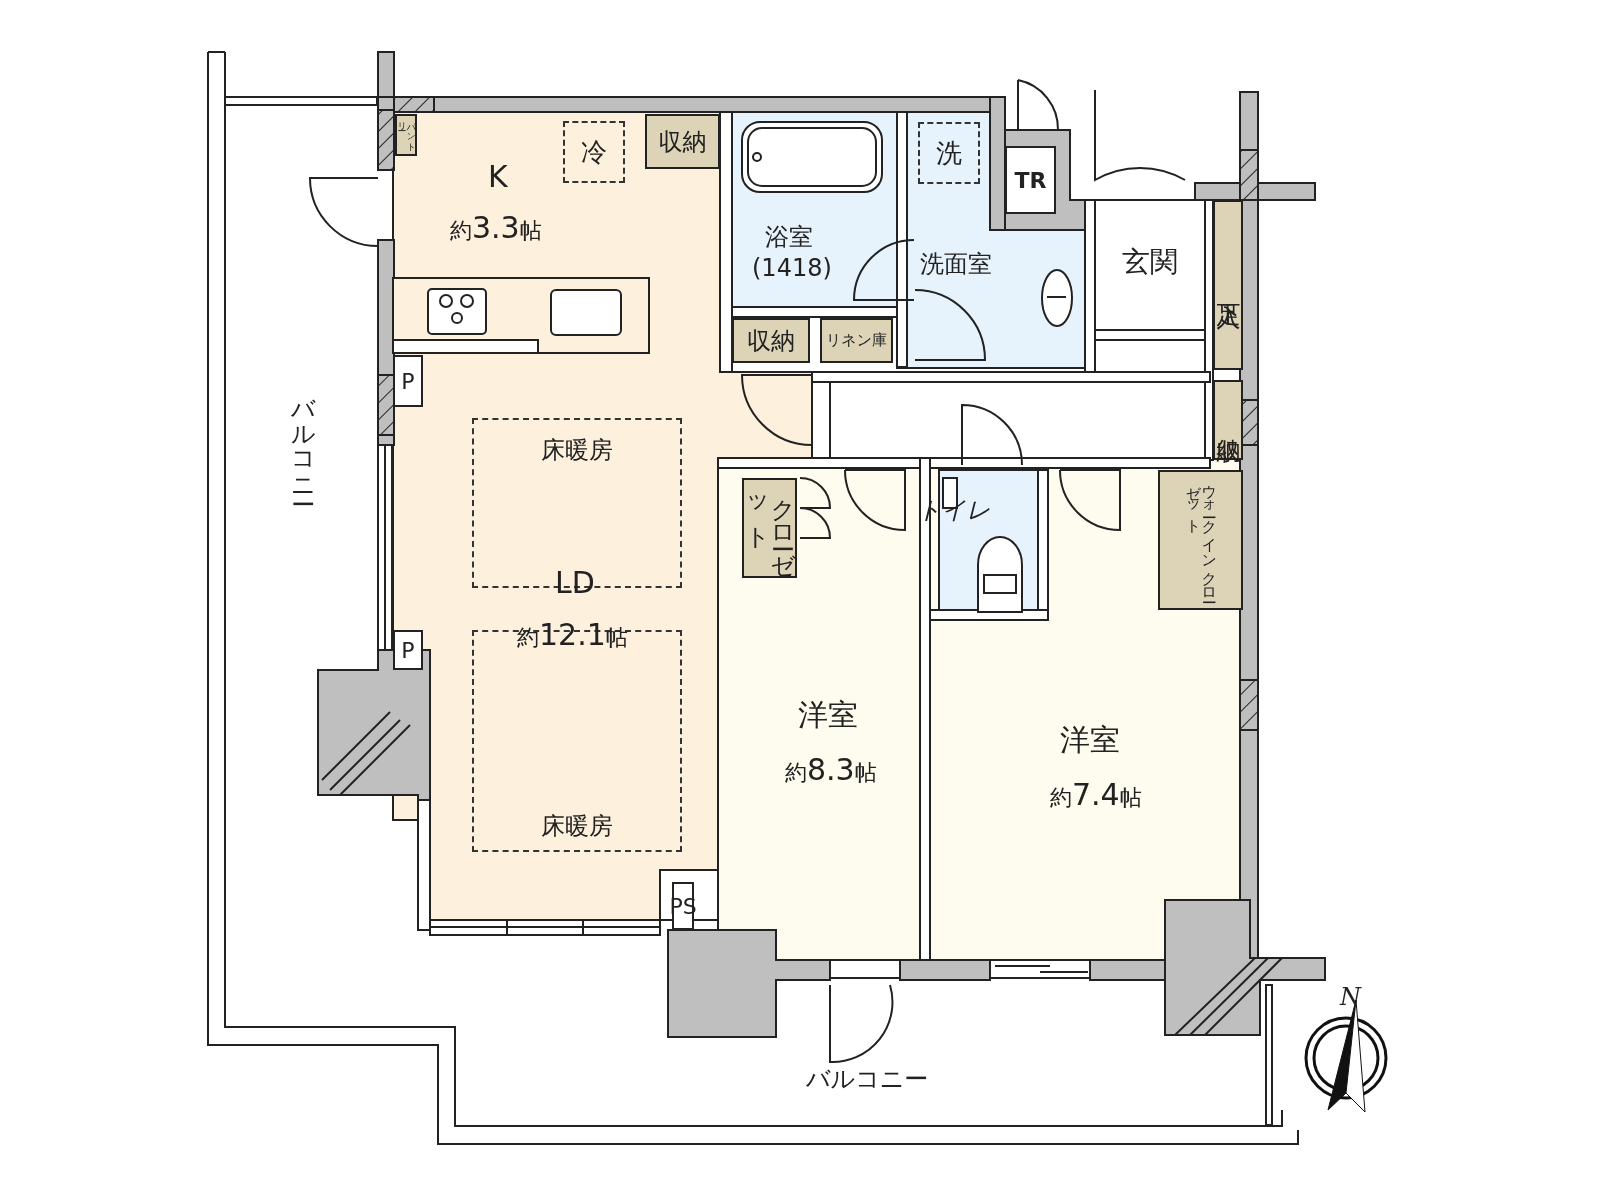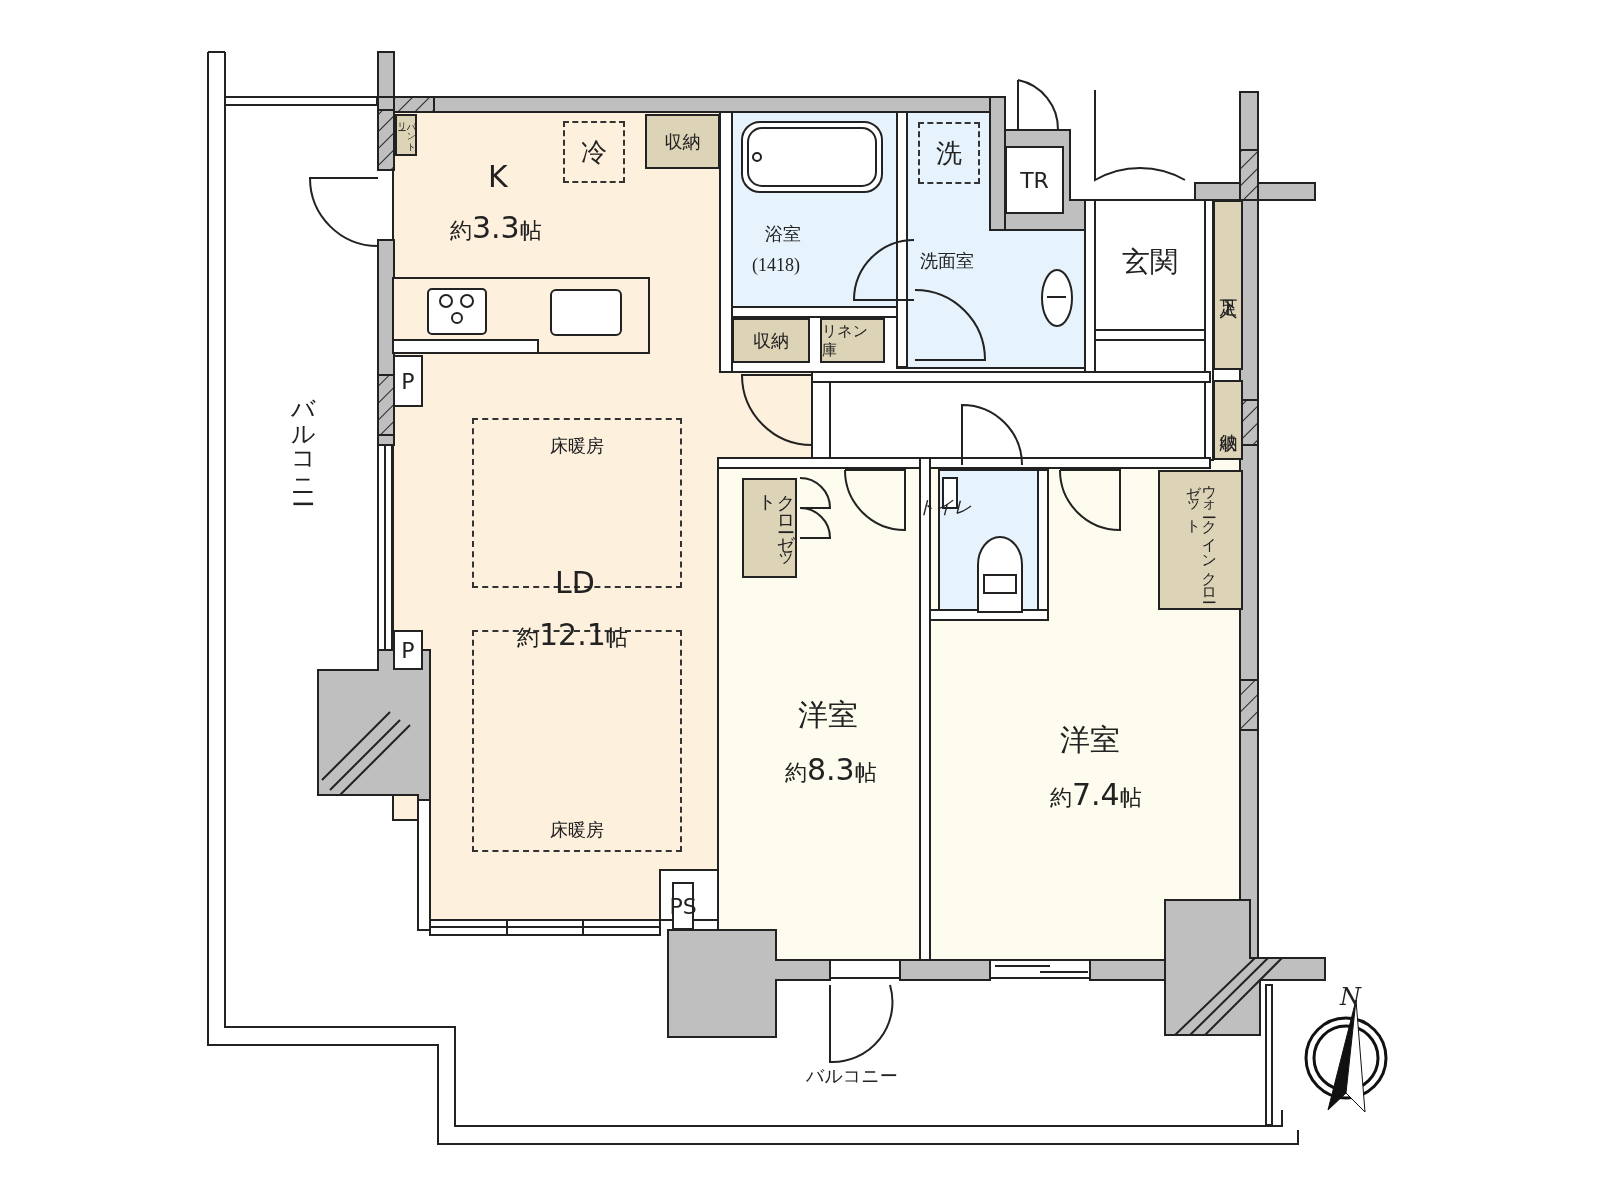--- a/index.html
+++ b/index.html
@@ -4,21 +4,21 @@
 <style>
   html, body { margin:0; padding:0; background:#ffffff; }
   body { width:1600px; height:1200px; position:relative; overflow:hidden;
          font-family:"DejaVu Sans","Liberation Sans",sans-serif; color:#222; }
   #plan { position:absolute; left:0; top:0; width:1600px; height:1200px; }
   .lbl { position:absolute; white-space:nowrap; line-height:1; color:#222; text-align:center; }
   .vlbl { position:absolute; writing-mode:vertical-rl; line-height:1.05; color:#222; }
   .room-name { font-size:30px; }
   .area { font-size:22px; }
   .area .num { font-size:30px; }
-  .small { font-size:18px; }
+  .small { font-size:24px; }
   .tiny { font-size:14px; }
   .box { position:absolute; box-sizing:border-box; border:2px solid #222; background:#fff; display:flex; align-items:center; justify-content:center; font-size:22px; }
   .stor { position:absolute; box-sizing:border-box; border:2px solid #222; background:#ddd3b7; display:flex; align-items:center; justify-content:center; }
   .dash { position:absolute; box-sizing:border-box; border:2px dashed #333; display:flex; align-items:center; justify-content:center; }
 </style>
 </head>
 <body>
 
 <svg id="plan" viewBox="0 0 1600 1200" xmlns="http://www.w3.org/2000/svg">
   <defs>
@@ -169,27 +169,27 @@
 </div>
 <div class="dash" style="left:563px;top:121px;width:62px;height:62px;">
   <span class="small" style="font-size:26px;">冷</span>
 </div>
 <div class="stor" style="left:645px;top:114px;width:75px;height:55px;">
   <span class="small">収納</span>
 </div>
 <div class="dash" style="left:918px;top:122px;width:62px;height:62px;">
   <span class="small" style="font-size:26px;">洗</span>
 </div>
-<div class="box" style="left:1005px;top:146px;width:59px;height:68px;">
+<div class="box" style="left:1005px;top:146px;width:51px;height:68px;font-weight:bold;">
   <span>TR</span>
 </div>
 <div class="stor" style="left:732px;top:318px;width:78px;height:45px;">
   <span class="small">収納</span>
 </div>
-<div class="stor" style="left:820px;top:318px;width:65px;height:45px;">
+<div class="stor" style="left:820px;top:318px;width:73px;height:45px;">
   <span style="font-size:15px;">リネン庫</span>
 </div>
 <div class="stor" style="left:1213px;top:200px;width:30px;height:170px;">
   <span class="vlbl small" style="position:static;">下足入</span>
 </div>
 <div class="stor" style="left:1213px;top:380px;width:30px;height:80px;">
   <span class="vlbl small" style="position:static;">収納</span>
 </div>
 <div class="stor" style="left:742px;top:478px;width:55px;height:100px;">
   <span class="vlbl small" style="position:static;width:52px;height:92px;">クローゼット</span>
@@ -228,21 +228,21 @@
 <div class="lbl area" style="left:785px;top:755px;">
   <span>約</span><span class="num">8.3</span><span>帖</span>
 </div>
 
 <div class="lbl room-name" style="left:1060px;top:725px;">洋室</div>
 <div class="lbl area" style="left:1050px;top:780px;">
   <span>約</span><span class="num">7.4</span><span>帖</span>
 </div>
 
 <div class="lbl small" style="left:765px;top:225px;text-align:center;">浴室</div>
-<div class="lbl small" style="left:752px;top:256px;font-family:Liberation Serif, serif;">(1418)</div>
+<div class="lbl small" style="left:752px;top:256px;">(1418)</div>
 <div class="lbl small" style="left:920px;top:252px;">洗面室</div>
 <div class="lbl room-name" style="left:1122px;top:248px;font-size:28px;">玄関</div>
 <div class="lbl small" style="left:917px;top:498px;font-style:italic;">トイレ</div>
 
 <div class="vlbl small" style="left:290px;top:382px;font-size:24px;">バルコニー</div>
 <div class="lbl small" style="left:806px;top:1067px;">バルコニー</div>
 
 <div class="lbl" style="left:1340px;top:985px;font-family:'DejaVu Serif',serif;font-style:italic;font-size:24px;">N</div>
 
 </body></html>

